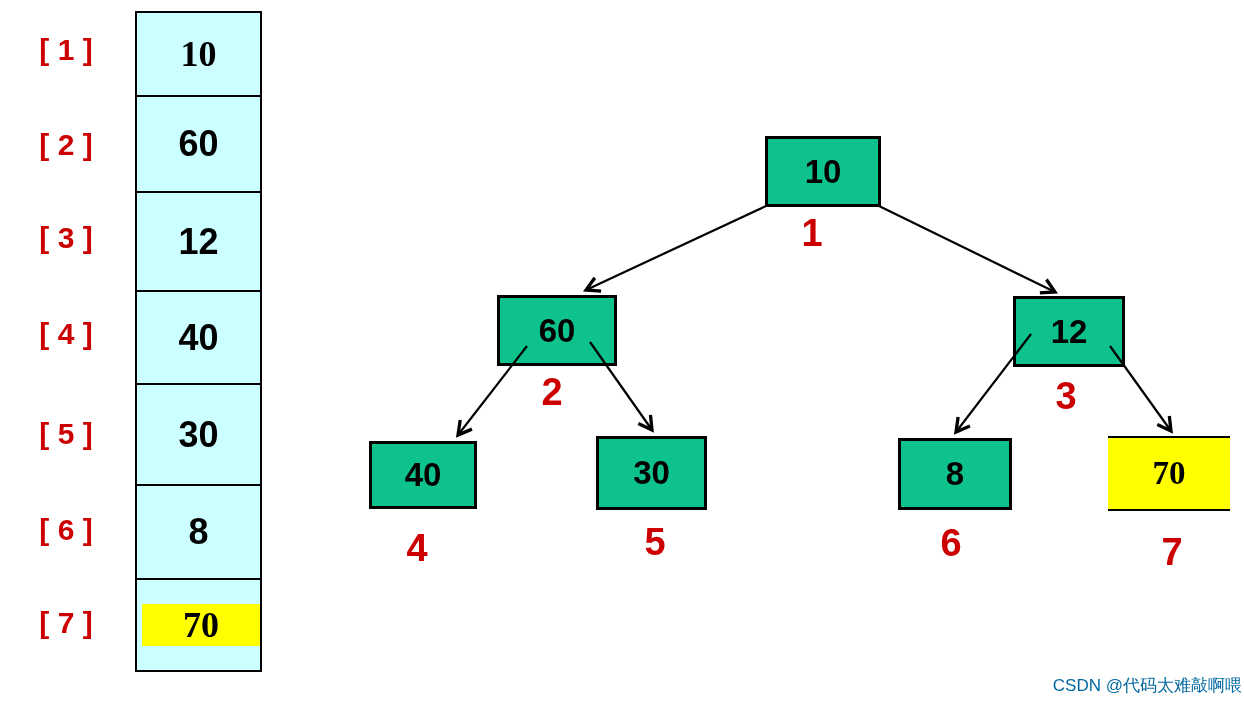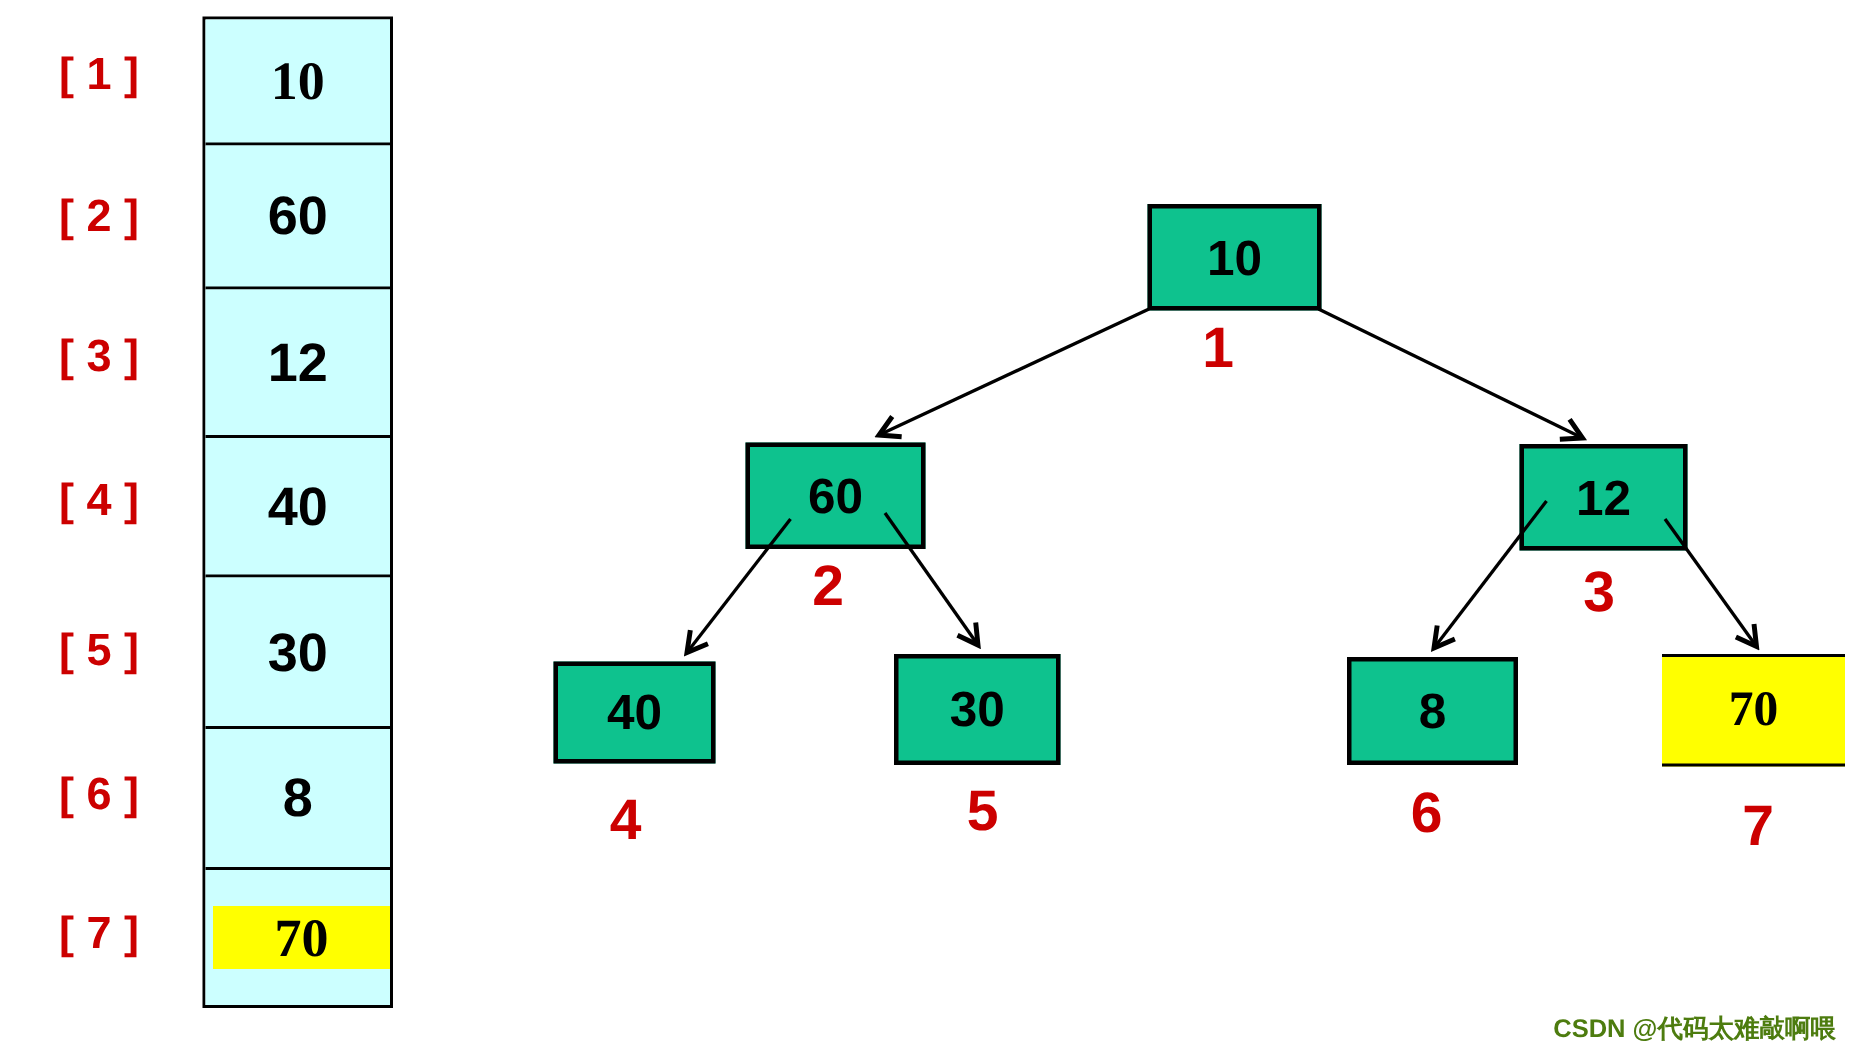--- a/index.html
+++ b/index.html
@@ -77,25 +77,24 @@
     z-index:3;
   }
   #edges{
     position:absolute;left:0;top:0;
     z-index:2;
     pointer-events:none;
   }
   
   #watermark{
     position:absolute;
-    right:20px;bottom:6px;
-    color:#4d7c0f;
+    right:2px;bottom:6px;
+    color:#0369a1;
     font-size:17px;
     z-index:4;
-    font-weight:bold;
   }
 </style>
 </head>
 <body>
 
 <div id="stage">
 
   <div class="idx" style="top:35px">[ 1 ]</div>
   <div class="idx" style="top:130px">[ 2 ]</div>
   <div class="idx" style="top:223px">[ 3 ]</div>

